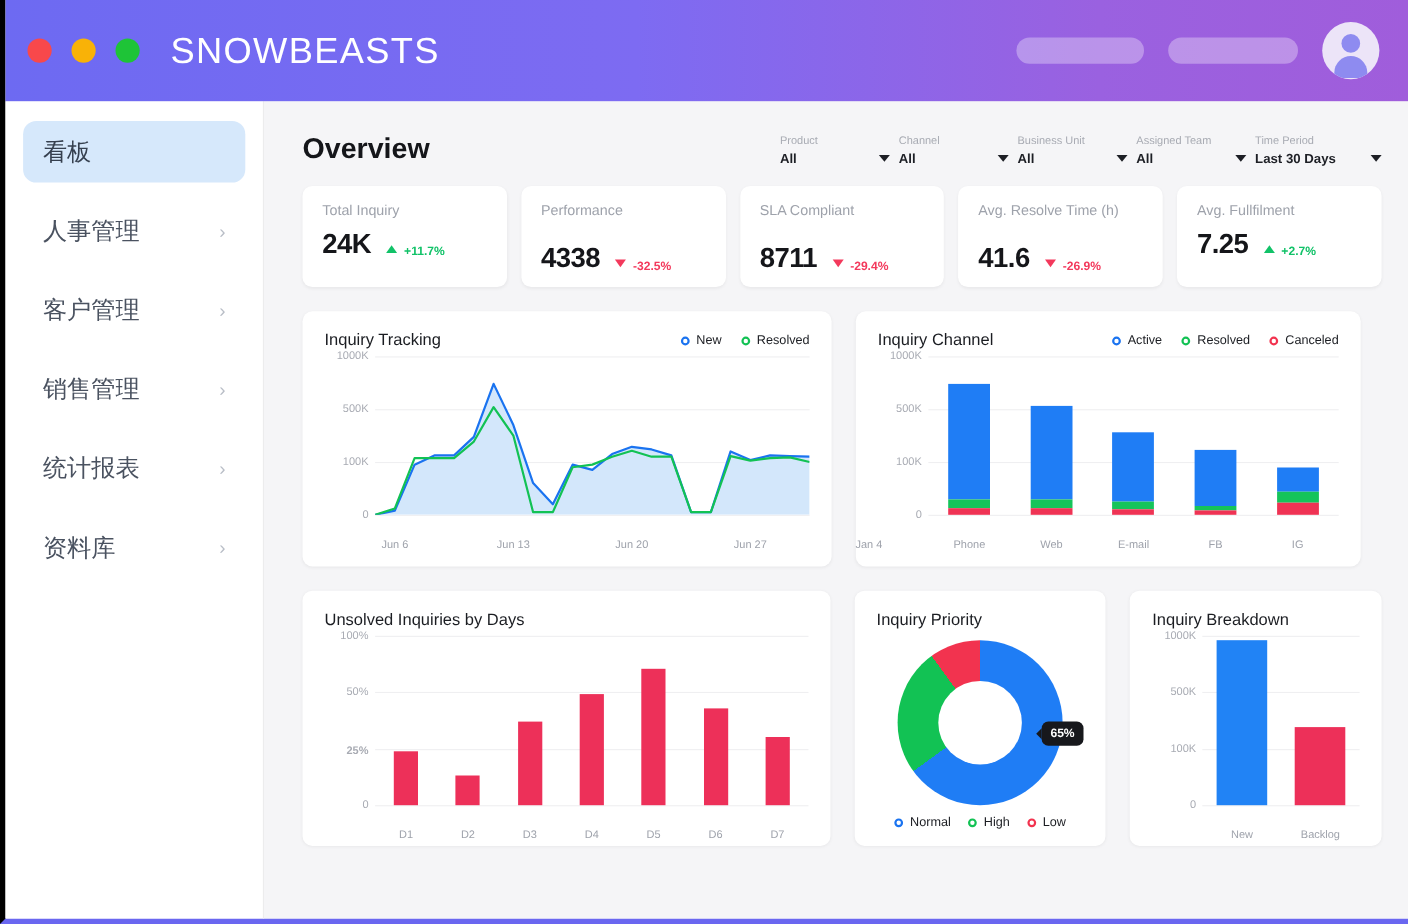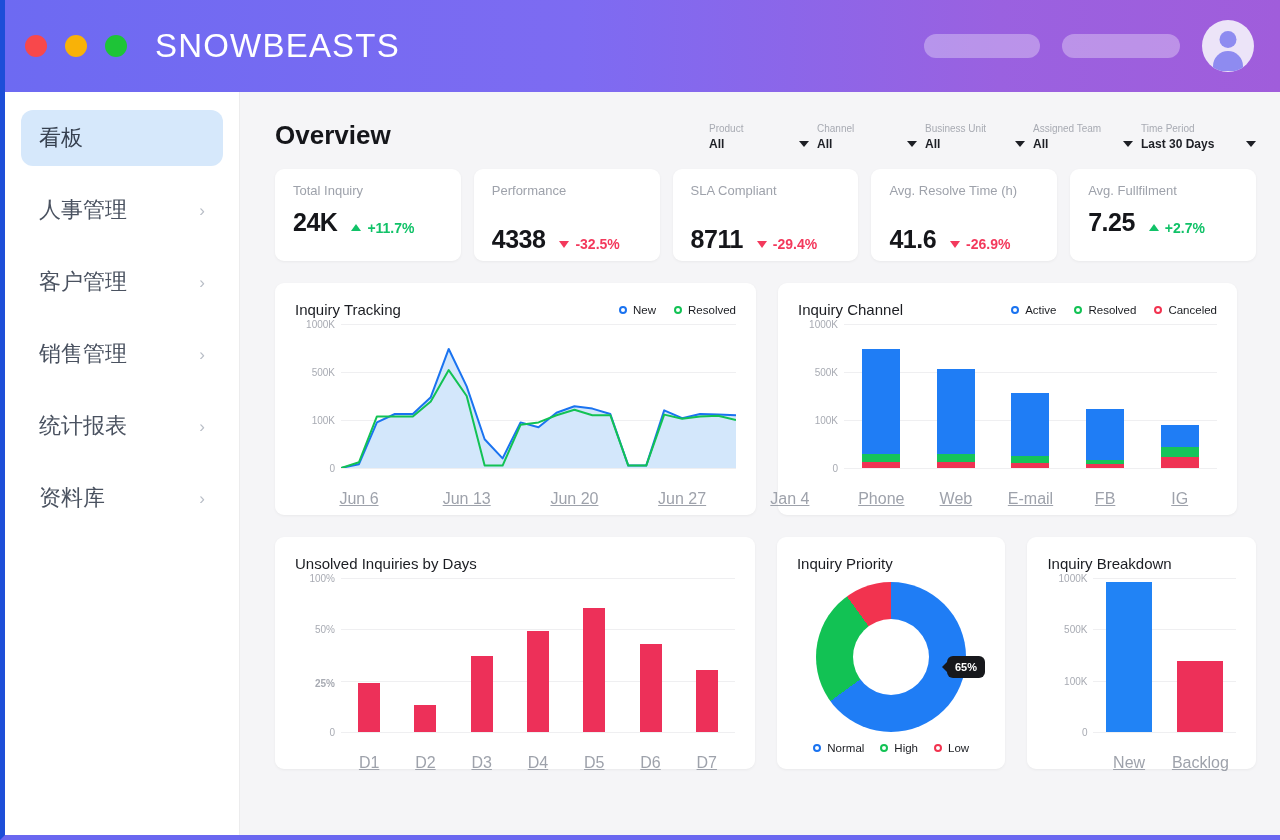--- a/index.html
+++ b/index.html
@@ -6,21 +6,21 @@
   html, body {
     width: 1280px; height: 840px;
     font-family: "Liberation Sans", sans-serif;
     background: #f4f4f6;
     overflow: hidden;
   }
   .window {
     position: absolute; left: 0; top: 0;
     width: 1280px; height: 840px;
     background: #ffffff;
-    border-left: 5px solid #1d4ed8;
+    border-left: 5px solid #000000;
     border-bottom: 5px solid #6a67f0;
     display: flex; flex-direction: column;
   }
   
   .titlebar {
     height: 92px; flex: 0 0 92px;
     background: linear-gradient(90deg, #6d6af2 0%, #7d6bf2 45%, #9a61e0 78%, #a05ddb 100%);
     display: flex; align-items: center;
     padding: 0 26px 0 20px;
     position: relative;
@@ -92,21 +92,21 @@
   }
   
   .kpis { display: flex; gap: 13px; }
   .kpi {
     flex: 1; background: #fff; border-radius: 9px; height: 92px;
     padding: 14px 18px; box-shadow: 0 1px 3px rgba(17,17,26,.05);
   }
   .kpi-label { font-size: 13px; color: #9ea2ab; margin-bottom: 10px; }
   .kpi-row { display: flex; align-items: baseline; }
   .kpi-value { font-size: 25px; font-weight: 700; color: #15161a; letter-spacing: -.5px; }
-  .kpi-delta { margin-left: 14px; display: flex; align-items: center; gap: 6px; font-size: 14px; font-weight: 700; }
+  .kpi-delta { margin-left: 14px; display: flex; align-items: flex-start; gap: 6px; font-size: 11px; font-weight: 700; }
   .kpi-delta.up { color: #11c268; }
   .kpi-delta.down { color: #f3395c; margin-top: 28px; }
   .tri-up { width:0;height:0;border-left:5px solid transparent;border-right:5px solid transparent;border-bottom:7px solid #11c268; }
   .tri-down { width:0;height:0;border-left:5px solid transparent;border-right:5px solid transparent;border-top:7px solid #f3395c; }
   
   .row { display: flex; gap: 22px; margin-top: 22px; }
   .card {
     background: #fff; border-radius: 9px;
     box-shadow: 0 1px 3px rgba(17,17,26,.05);
     padding: 18px 20px 14px 20px;
@@ -127,21 +127,21 @@
   .ytick {
     position: absolute; right: 0; transform: translateY(-50%);
     font-size: 10px; color: #a8abb3; text-align: right; white-space: nowrap;
   }
   .grid-line {
     position: absolute; left: 46px; right: 0; height: 1px; background: #efeff1;
   }
   .xlabels { position: absolute; left: 46px; right: 0; }
   .xlabel {
     position: absolute; transform: translateX(-50%);
-    font-size: 16px; color: #9ea2ab; white-space: nowrap; text-decoration: underline;
+    font-size: 10px; color: #9ea2ab; white-space: nowrap;
   }
   .bars { position: absolute; left: 46px; right: 0; bottom: 0; display: flex; align-items: flex-end; }
   .bar-slot { flex: 1; display: flex; justify-content: center; align-items: flex-end; height: 100%; }
   .bar { width: 30px; }
   .stack { width: 38px; display: flex; flex-direction: column; justify-content: flex-end; }
   
   .donut-wrap { position: relative; display: flex; justify-content: center; align-items: flex-end; }
   .donut { position: relative; width: 150px; height: 150px; border-radius: 50%; }
   .donut::after {
     content: ""; position: absolute; left: 50%; top: 50%;

